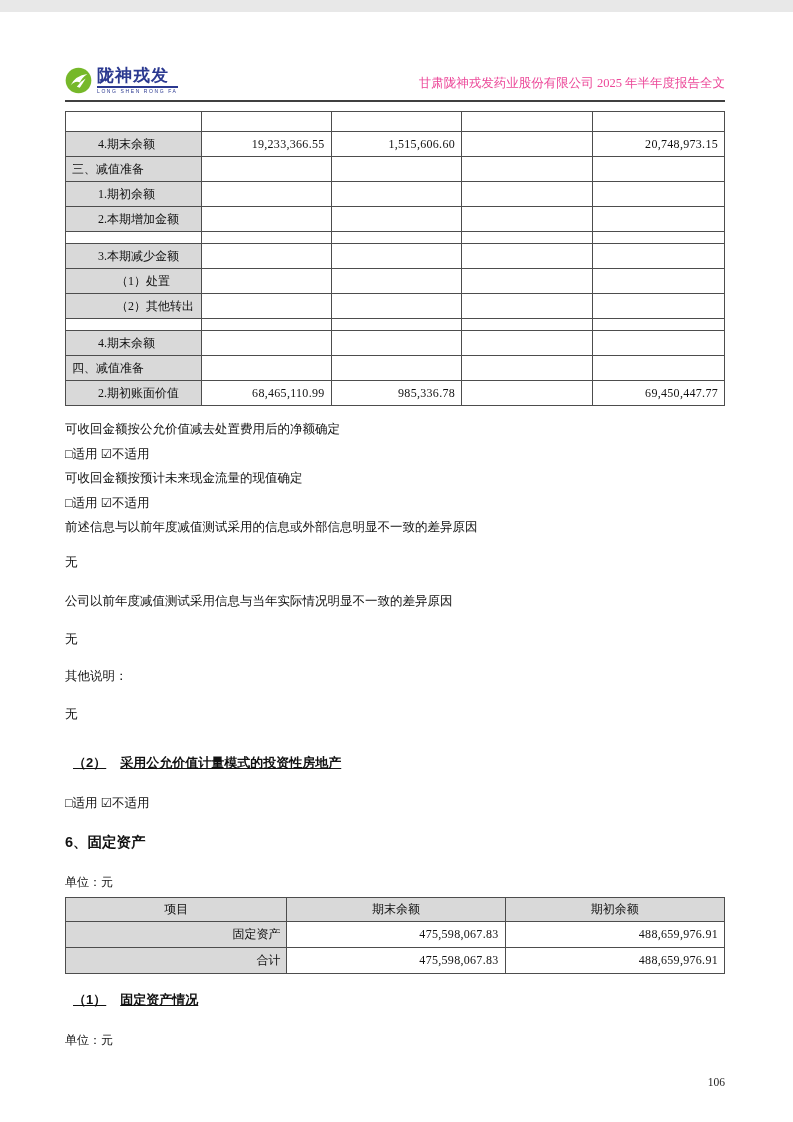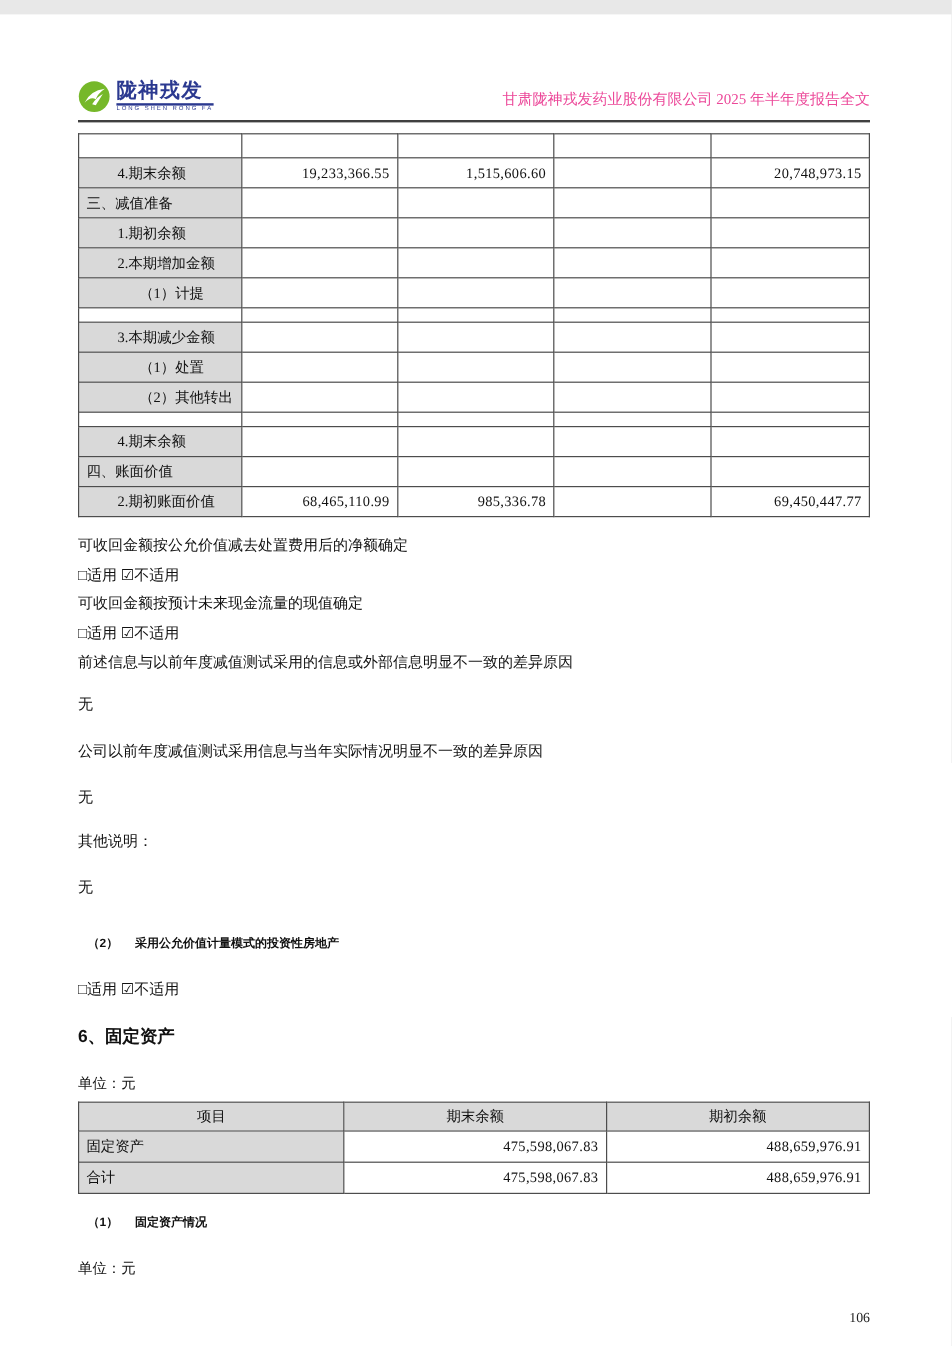--- a/index.html
+++ b/index.html
@@ -42,31 +42,31 @@
   .ind0{text-indent:2px;}
   .ind1{text-indent:28px;}
   .ind2{text-indent:46px;}
   .val{text-align:right;letter-spacing:0.3px;}
   
   .note-block{margin-top:11px;}
   .note-line{font-size:12.5px;line-height:24.5px;}
   .sp10{margin-top:10px;} .sp15{margin-top:15px;} .sp13{margin-top:13px;}
   
   .sub-head{font-family:"Liberation Sans","DejaVu Sans",sans-serif;font-weight:bold;
-            font-size:10px;margin-top:28px;padding-left:8px;}
+            font-size:13px;margin-top:28px;padding-left:8px;text-decoration:underline;}
   .sub-head .num{margin-right:14px;}
   .check-line{font-size:12.5px;margin-top:23px;}
   .big-head{font-family:"Liberation Sans","DejaVu Sans",sans-serif;font-weight:bold;
             font-size:14.5px;margin-top:21px;}
   .unit-line{font-size:12px;text-align:left;margin-top:22px;}
   
   .t2{margin-top:6px;}
   .t2 th{background:var(--cell-gray,#d9d9d9);text-align:center;height:24px;}
   .t2 td{height:26px;}
-  .t2 .item{background:var(--cell-gray,#d9d9d9);text-align:left;}
+  .t2 .item{background:var(--cell-gray,#d9d9d9);text-align:right;}
   .page-num{font-size:11.5px;text-align:right;margin-top:27px;color:#222;}
 </style>
 </head>
 <body>
 
 <div class="page">
 
   <div class="hdr">
     <div class="logo">
       <svg class="logo-badge" viewBox="0 0 32 32">
@@ -120,27 +120,20 @@
         <td class="val"></td>
         <td class="val"></td>
       </tr>
       <tr>
         <td class="lab ind1">2.本期增加金额</td>
         <td class="val"></td>
         <td class="val"></td>
         <td class="val"></td>
         <td class="val"></td>
       </tr>
-      <tr>
-        <td class="lab ind2">（1）计提</td>
-        <td class="val"></td>
-        <td class="val"></td>
-        <td class="val"></td>
-        <td class="val"></td>
-      </tr>
       <tr class="h-sm blank">
         <td class="lab"></td>
         <td class="val"></td>
         <td class="val"></td>
         <td class="val"></td>
         <td class="val"></td>
       </tr>
       <tr>
         <td class="lab ind1">3.本期减少金额</td>
         <td class="val"></td>
@@ -170,21 +163,21 @@
         <td class="val"></td>
       </tr>
       <tr>
         <td class="lab ind1">4.期末余额</td>
         <td class="val"></td>
         <td class="val"></td>
         <td class="val"></td>
         <td class="val"></td>
       </tr>
       <tr>
-        <td class="lab ind0">四、账面价值</td>
+        <td class="lab ind0">四、减值准备</td>
         <td class="val"></td>
         <td class="val"></td>
         <td class="val"></td>
         <td class="val"></td>
       </tr>
       <tr>
         <td class="lab ind1">2.期初账面价值</td>
         <td class="val">68,465,110.99</td>
         <td class="val">985,336.78</td>
         <td class="val"></td>

